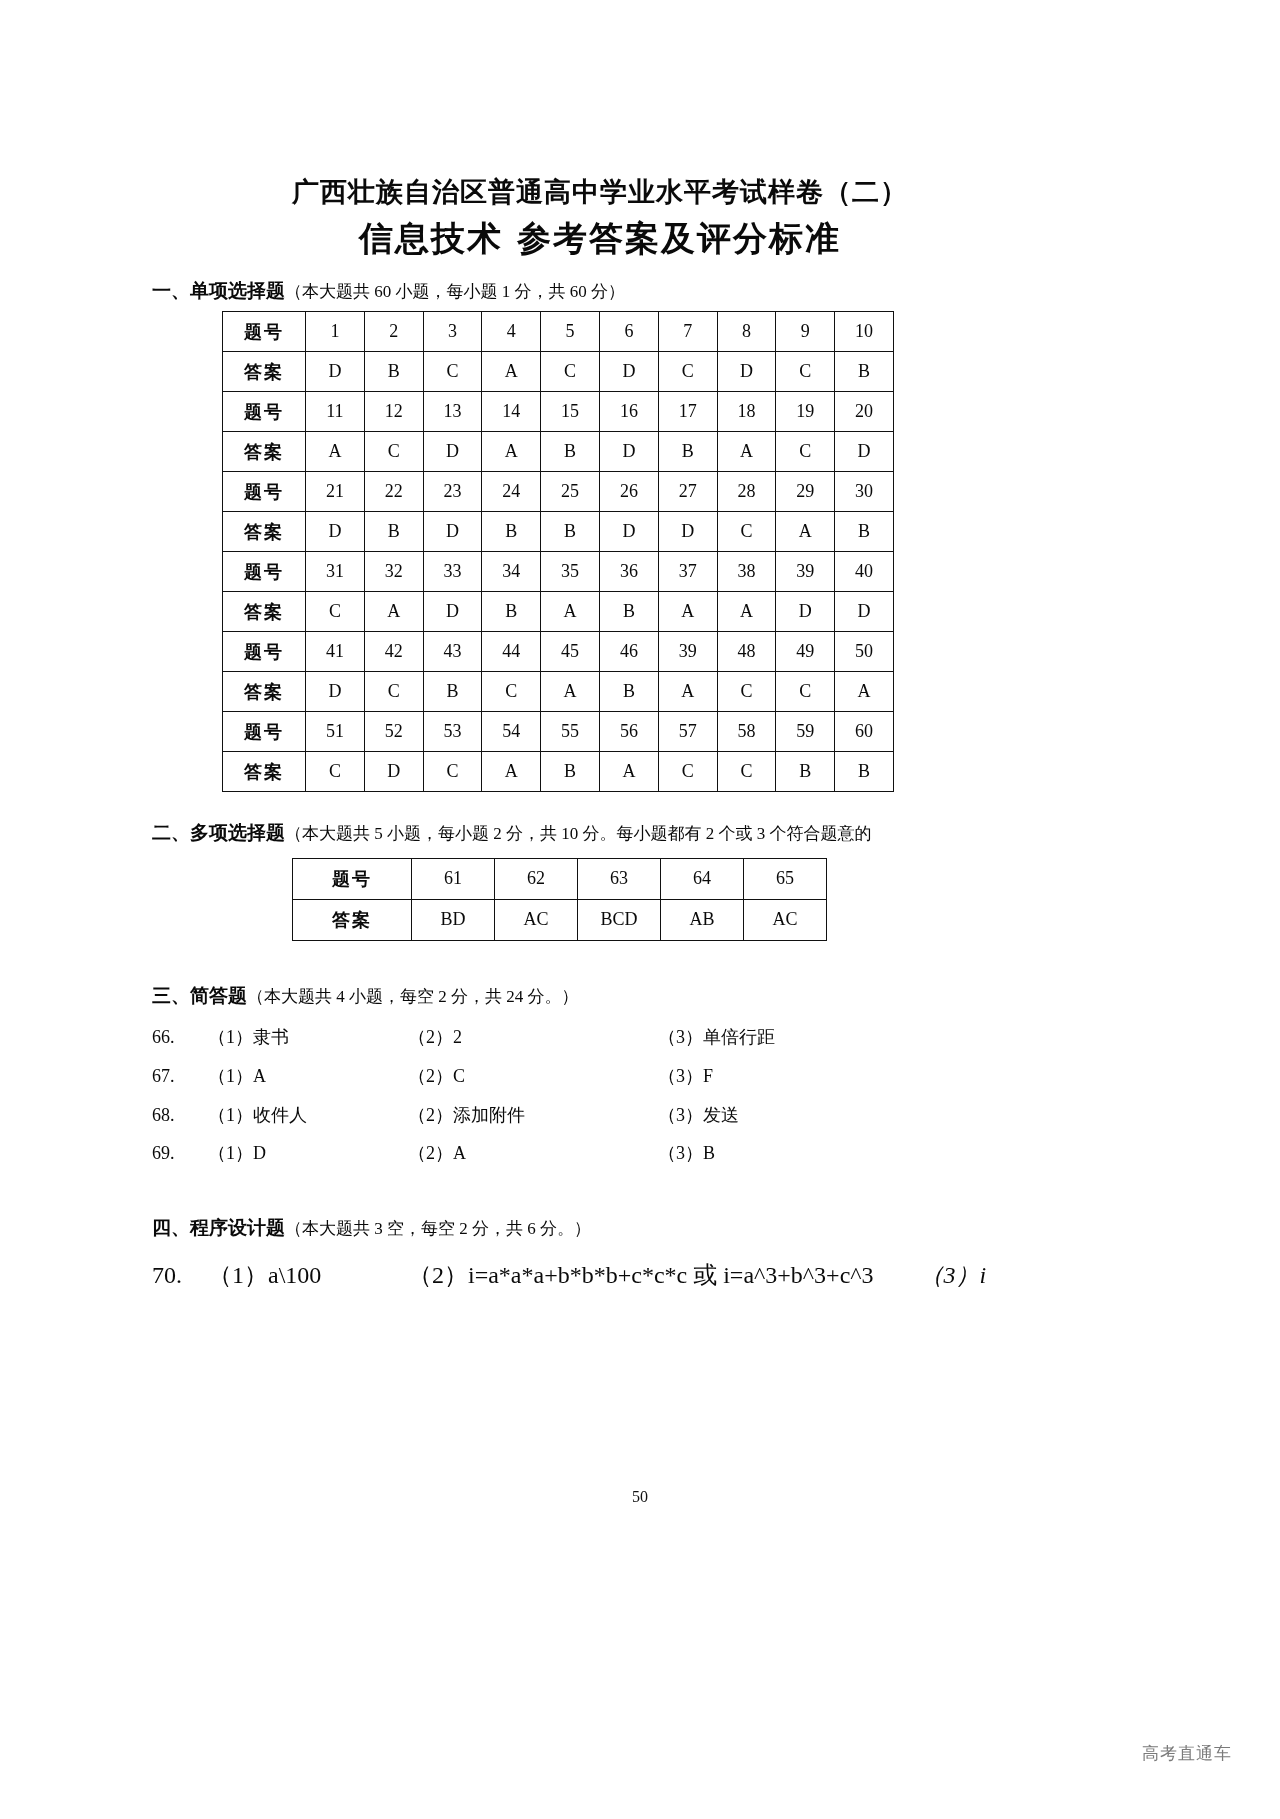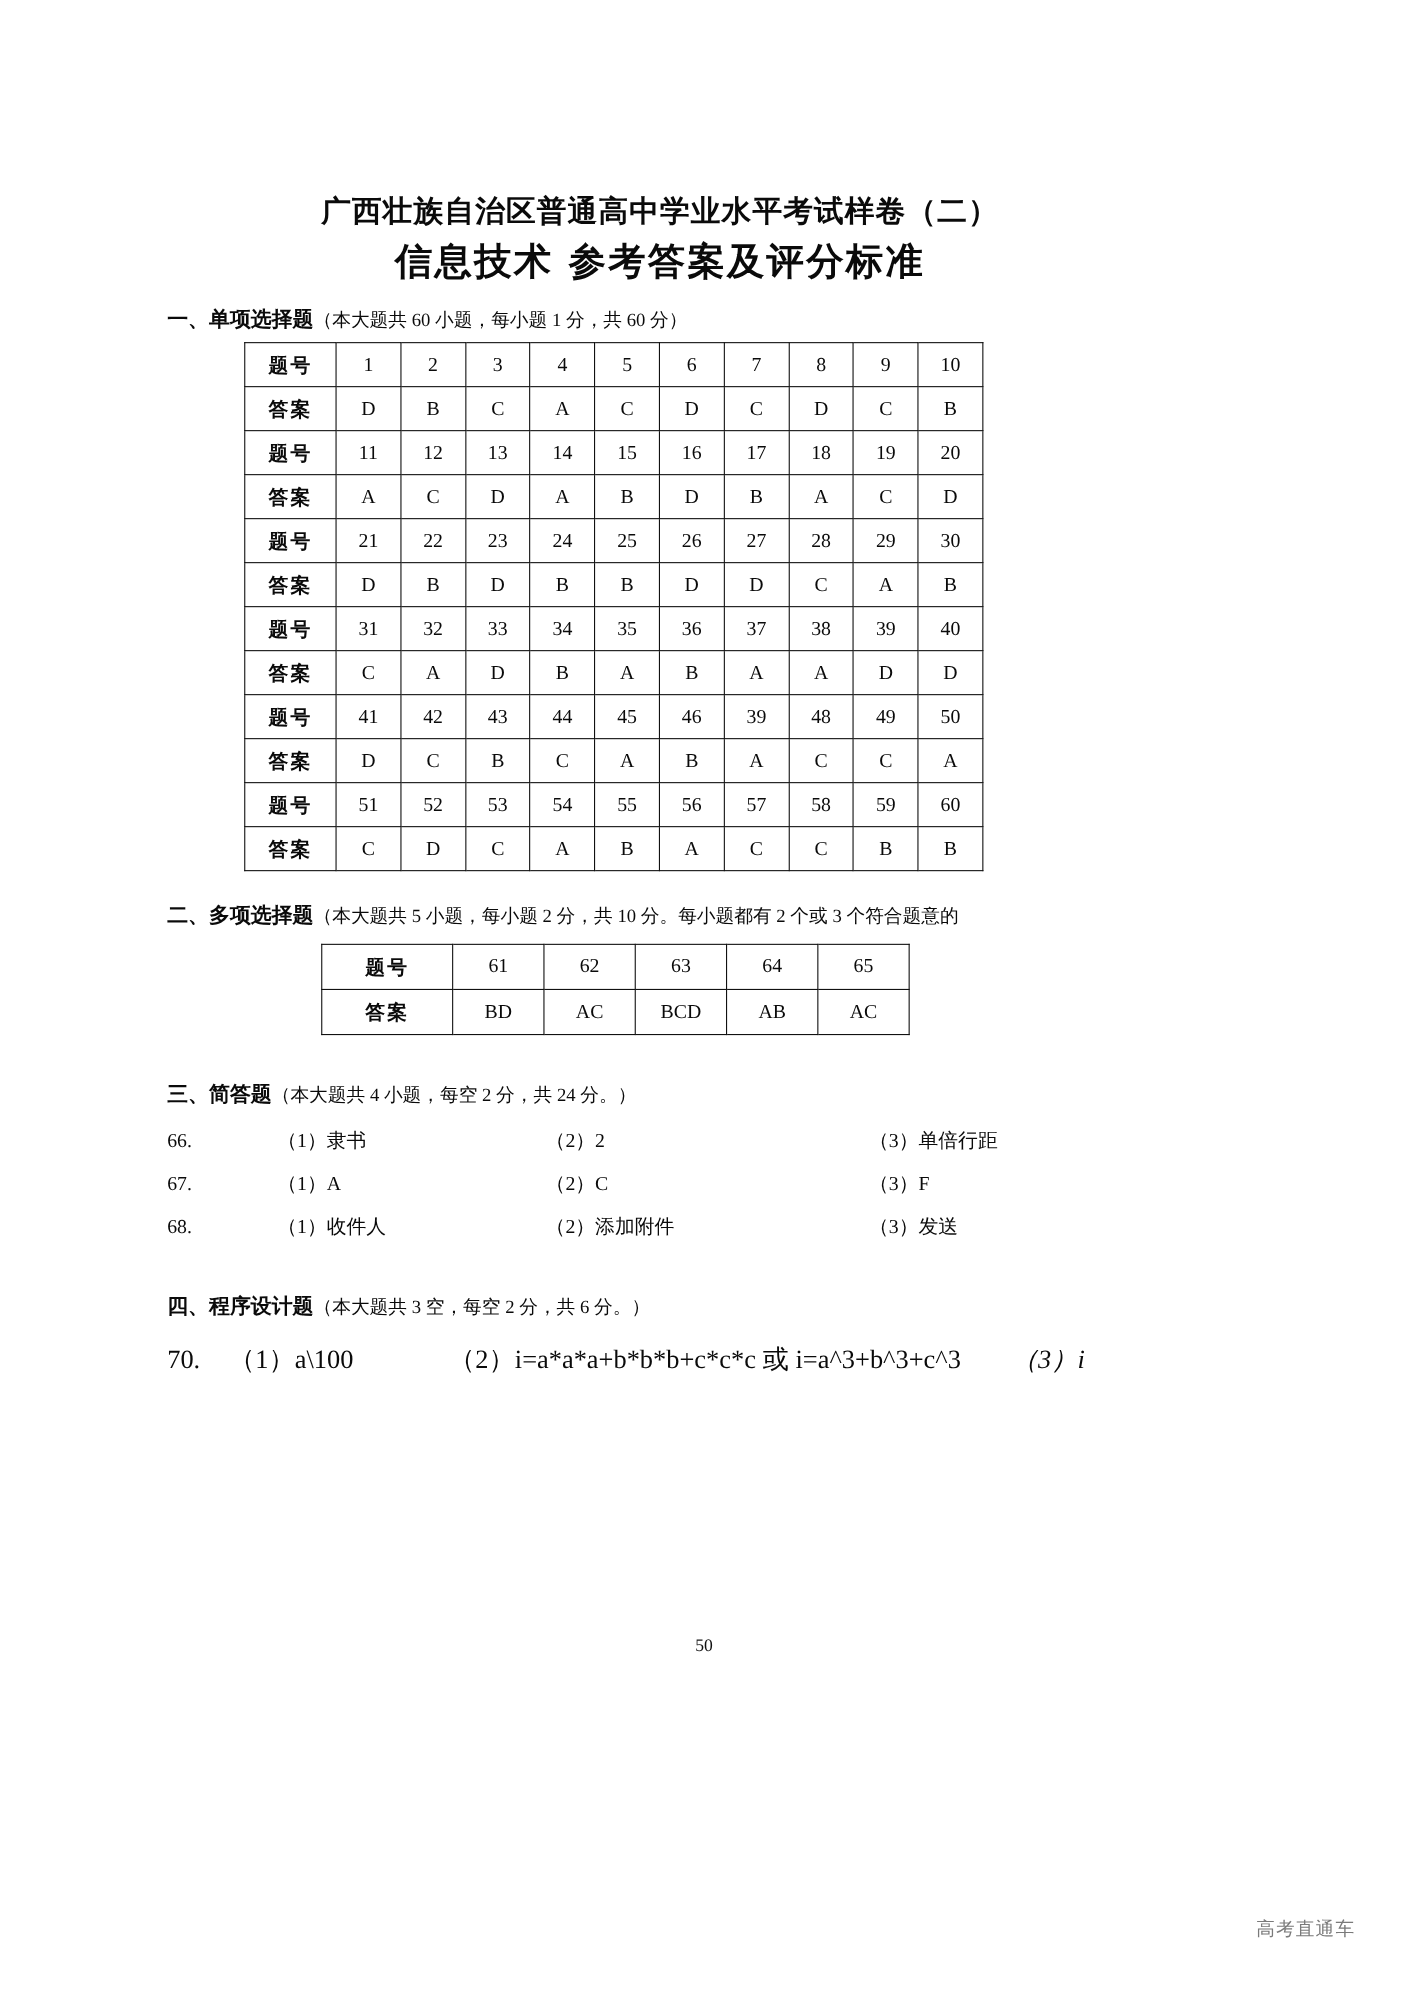--- a/index.html
+++ b/index.html
@@ -123,21 +123,20 @@
   
   .qa-list {
     margin: 8px 0 0 0;
   }
   .qa-row {
     display: flex;
     align-items: flex-start;
     font-size: 18px;
     line-height: 2.15;
     font-family: "Liberation Serif", "DejaVu Serif", serif;
-    gap: 44px;
   }
   .qa-num {
     width: 56px;
     flex: 0 0 56px;
     white-space: nowrap;
   }
   .qa-a { width: 200px; flex: 0 0 200px; white-space: nowrap; }
   .qa-b { width: 210px; flex: 0 0 210px; white-space: nowrap; }
   .qa-c { flex: 0 0 auto; white-space: nowrap; margin-left: 40px; }
 
@@ -398,20 +397,26 @@
         <span class="qa-a">（1）A</span>
         <span class="qa-b">（2）C</span>
         <span class="qa-c">（3）F</span>
       </div>
       <div class="qa-row">
         <span class="qa-num">68.</span>
         <span class="qa-a">（1）收件人</span>
         <span class="qa-b">（2）添加附件</span>
         <span class="qa-c">（3）发送</span>
       </div>
+      <div class="qa-row">
+        <span class="qa-num">69.</span>
+        <span class="qa-a">（1）D</span>
+        <span class="qa-b">（2）A</span>
+        <span class="qa-c">（3）B</span>
+      </div>
     </div>
 
     <div class="gap-lg"></div>
     <div class="section-head">
       <span>四、程序设计题</span><span class="paren">（本大题共 3 空，每空 2 分，共 6 分。）</span>
     </div>
 
     <div class="qa-list">
       <div class="prog-row">
         <span class="prog-num">70.</span>

